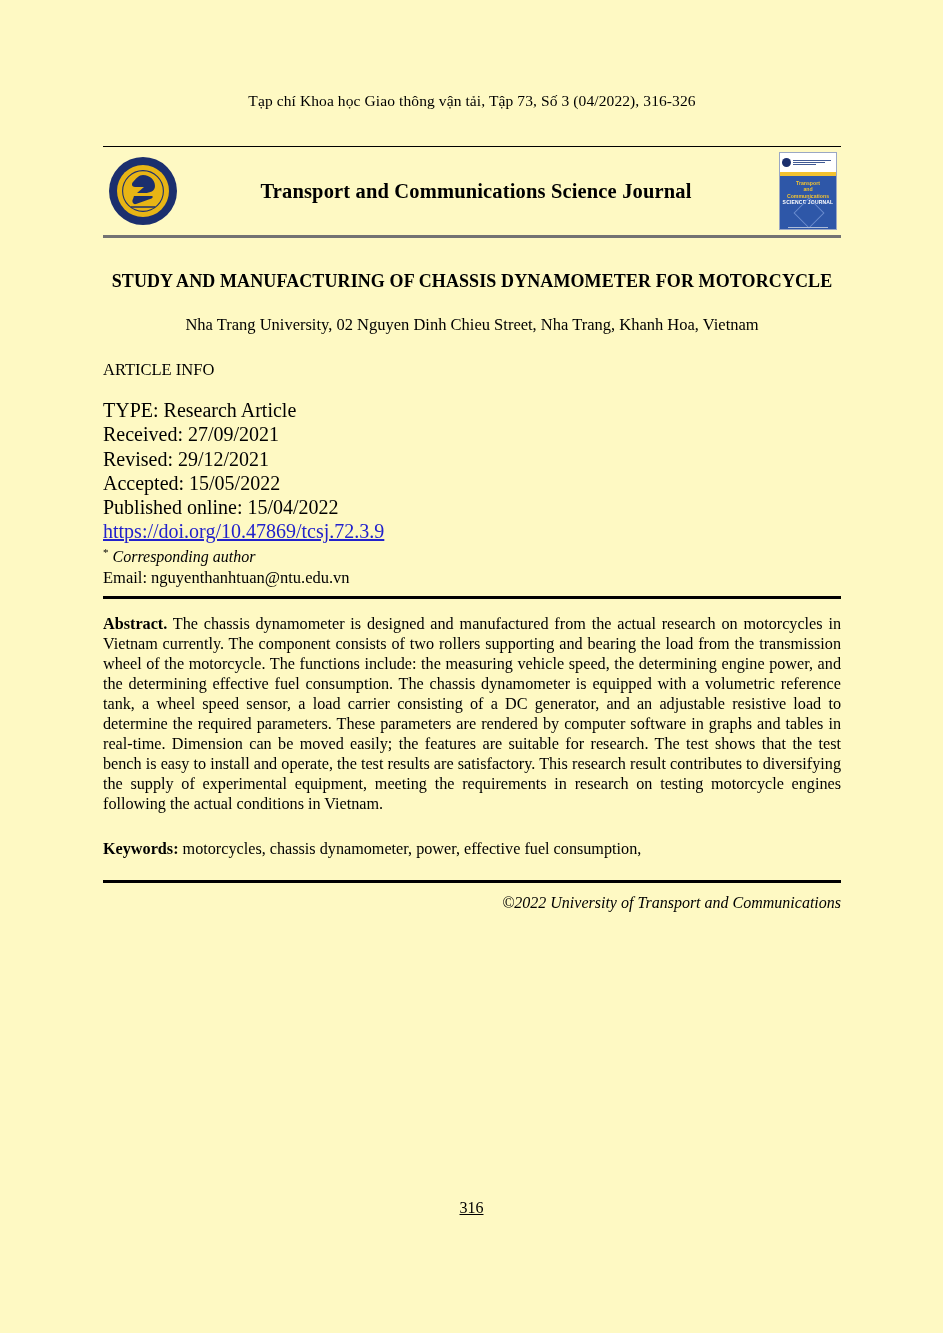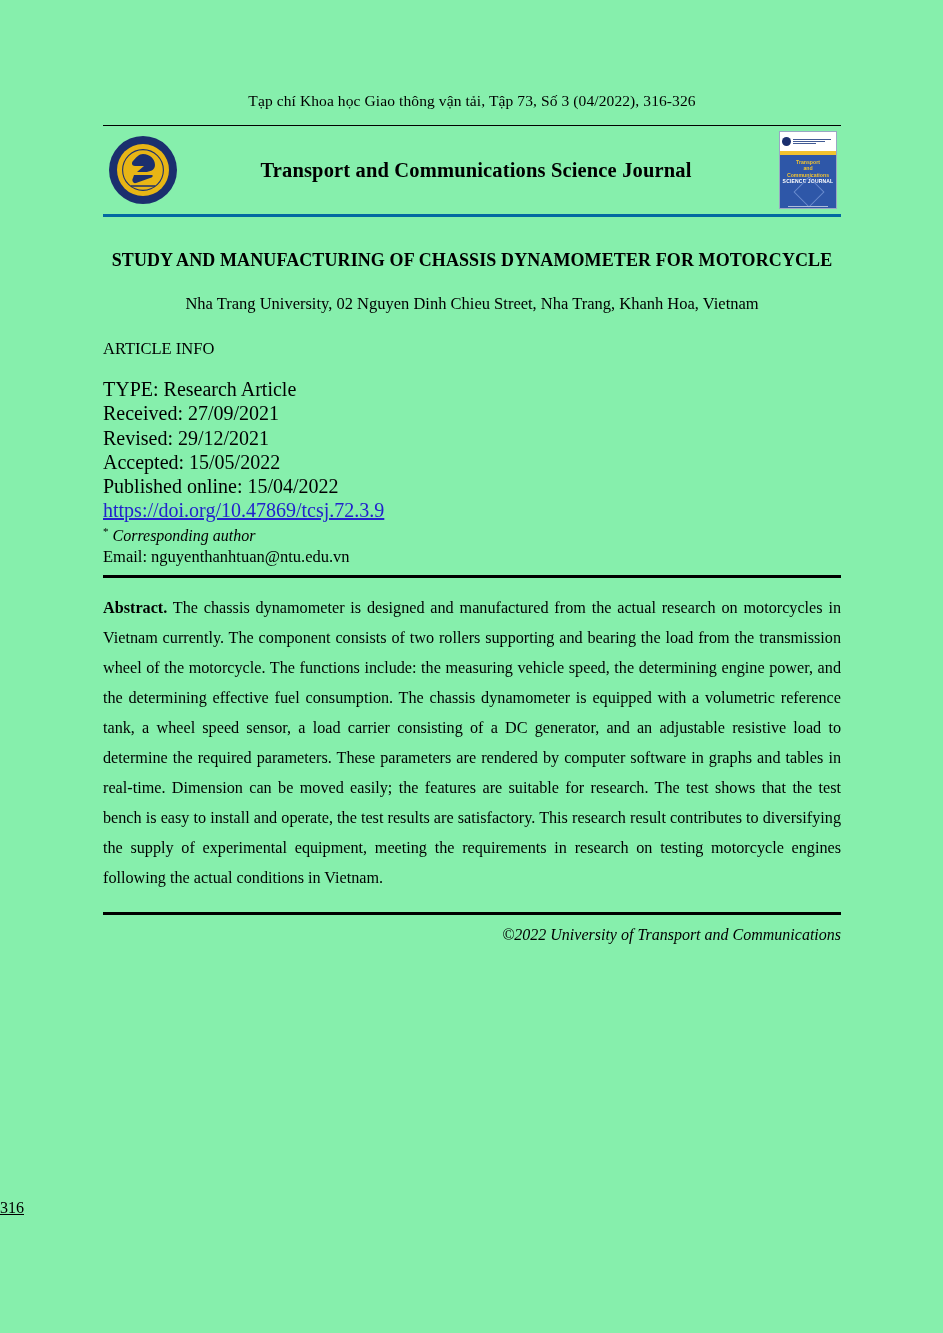--- a/index.html
+++ b/index.html
@@ -8,44 +8,44 @@
     background: #ffffff;
   }
   body {
     font-family: "Liberation Serif", "DejaVu Serif", serif;
     color: #000000;
   }
   .page {
     position: relative;
     width: 943px;
     height: 1333px;
-    background: #86efac;
+    background: #fef9c3;
     overflow: hidden;
     box-sizing: border-box;
   }
   .content {
     position: absolute;
     left: 103px;
     top: 0;
     width: 738px;
   }
 
   
   .running-head {
     text-align: center;
     font-size: 15.5px;
     padding-top: 92px;
     letter-spacing: 0.1px;
   }
 
   
   .masthead {
-    margin-top: 15px;
+    margin-top: 36px;
     border-top: 1.5px solid #000;
-    border-bottom: 3px solid #0369a1;
+    border-bottom: 3px solid #737373;
     height: 88px;
     display: flex;
     align-items: center;
     justify-content: space-between;
     position: relative;
   }
   .logo-wrap {
     width: 90px;
     display: flex;
     justify-content: flex-start;
@@ -236,21 +236,21 @@
   }
 
   
   .rule-thick {
     border-top: 3px solid #000;
     margin-top: 6px;
   }
   .abstract {
     margin-top: 15px;
     font-size: 16.2px;
-    line-height: 30px;
+    line-height: 20px;
     text-align: justify;
     text-justify: inter-word;
   }
   .abstract b { font-weight: bold; }
   .keywords {
     margin-top: 23px;
     font-size: 16.2px;
     line-height: 24px;
   }
   .keywords b { font-weight: bold; }
@@ -264,21 +264,21 @@
     font-size: 16px;
     margin-top: 11px;
   }
 
   
   .page-number {
     position: absolute;
     left: 0;
     right: 0;
     top: 1199px;
-    text-align: left;
+    text-align: center;
     font-size: 16px;
     text-decoration: underline;
   }
 </style>
 </head>
 <body>
 
 <div class="page">
 
   <div class="content">
@@ -343,20 +343,21 @@
     </div>
 
     <div class="corr"><sup>*</sup> <span>Corresponding author</span></div>
 
     <div class="email">Email: nguyenthanhtuan@ntu.edu.vn</div>
 
     <div class="rule-thick"></div>
 
     <div class="abstract"><b>Abstract.</b> <span>The chassis dynamometer is designed and manufactured from the actual research on motorcycles in Vietnam currently. The component consists of two rollers supporting and bearing the load from the transmission wheel of the motorcycle. The functions include: the measuring vehicle speed, the determining engine power, and the determining effective fuel consumption. The chassis dynamometer is equipped with a volumetric reference tank, a wheel speed sensor, a load carrier consisting of a DC generator, and an adjustable resistive load to determine the required parameters.  These parameters are rendered by computer software in graphs and tables in real-time. Dimension can be moved easily; the features are suitable for research. The test shows that the test bench is easy to install and operate, the test results are satisfactory. This research result contributes to diversifying the supply of experimental equipment, meeting the requirements in research on testing motorcycle engines following the actual conditions in Vietnam.</span></div>
 
+    <div class="keywords"><b>Keywords:</b> <span>motorcycles, chassis dynamometer, power, effective fuel consumption,</span></div>
 
     <div class="rule-thick-2"></div>
 
     <div class="copyright">©2022 University of Transport and Communications</div>
 
   </div>
 
   <div class="page-number">316</div>
 
 </div>

